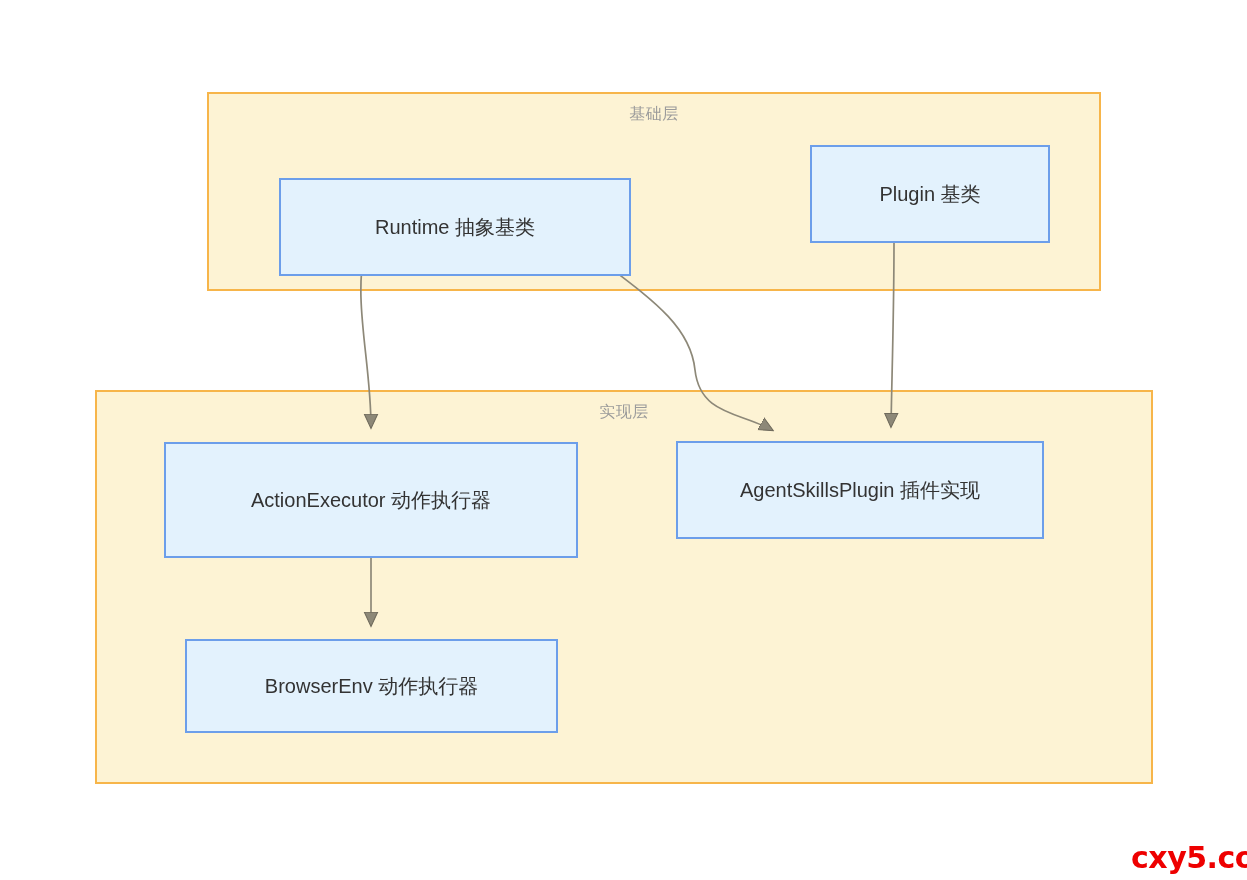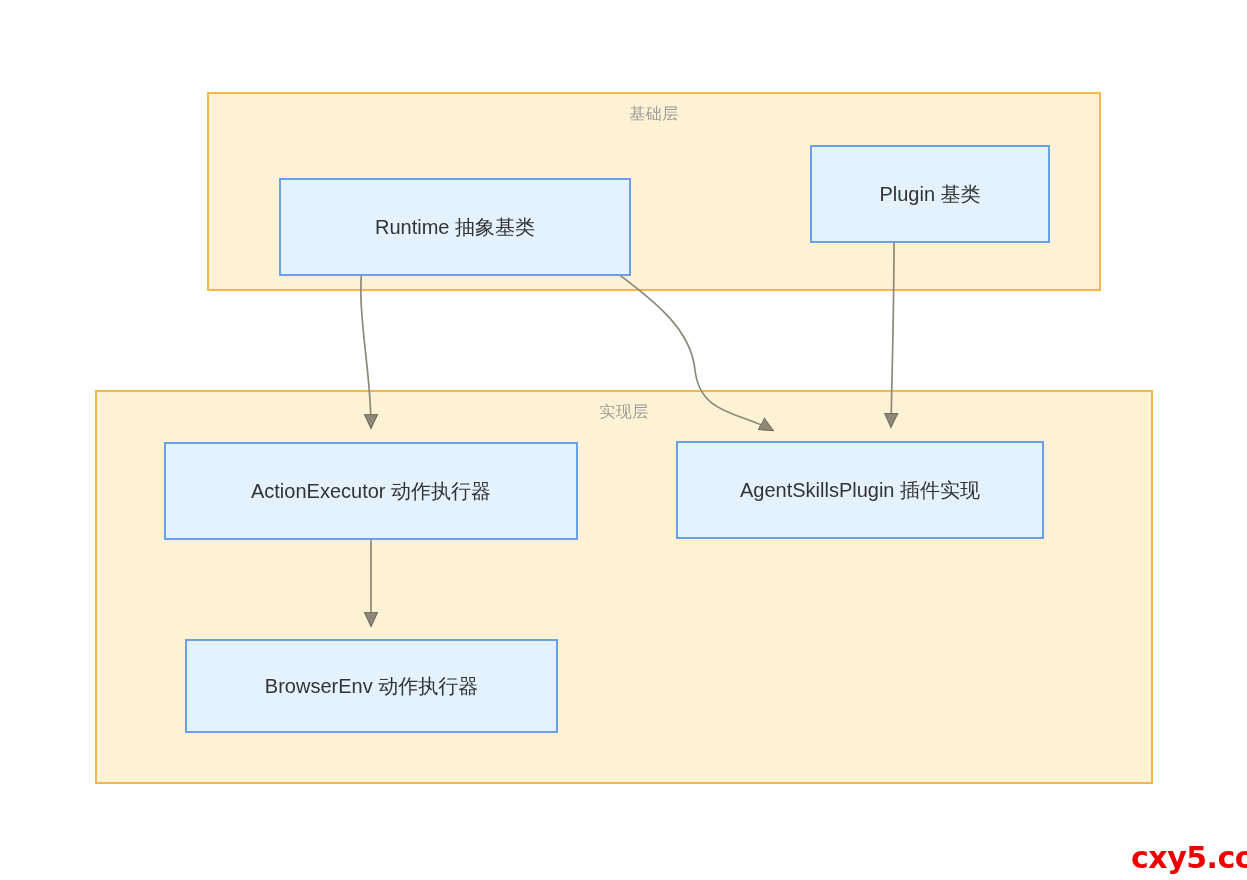--- a/index.html
+++ b/index.html
@@ -101,21 +101,21 @@
   </svg>
 
   <div class="node-box" id="node-runtime-base" style="left:279px; top:145px; width:352px; height:98px;margin-top:33px;">
     <span class="node-label">Runtime 抽象基类</span>
   </div>
 
   <div class="node-box" id="node-plugin-base" style="left:778px; top:145px; width:240px; height:98px;margin-left:32px;">
     <span class="node-label">Plugin 基类</span>
   </div>
 
-  <div class="node-box" id="node-action-executor" style="left:164px; top:442px; width:414px; height:98px;">
+  <div class="node-box" id="node-action-executor" style="left:164px; top:442px; width:414px; height:116px;">
     <span class="node-label">ActionExecutor 动作执行器</span>
   </div>
 
   <div class="node-box" id="node-agent-skills-plugin" style="left:676px; top:441px; width:368px; height:98px;">
     <span class="node-label">AgentSkillsPlugin 插件实现</span>
   </div>
 
   <div class="node-box" id="node-browser-env" style="left:185px; top:639px; width:373px; height:94px;">
     <span class="node-label">BrowserEnv 动作执行器</span>
   </div>

